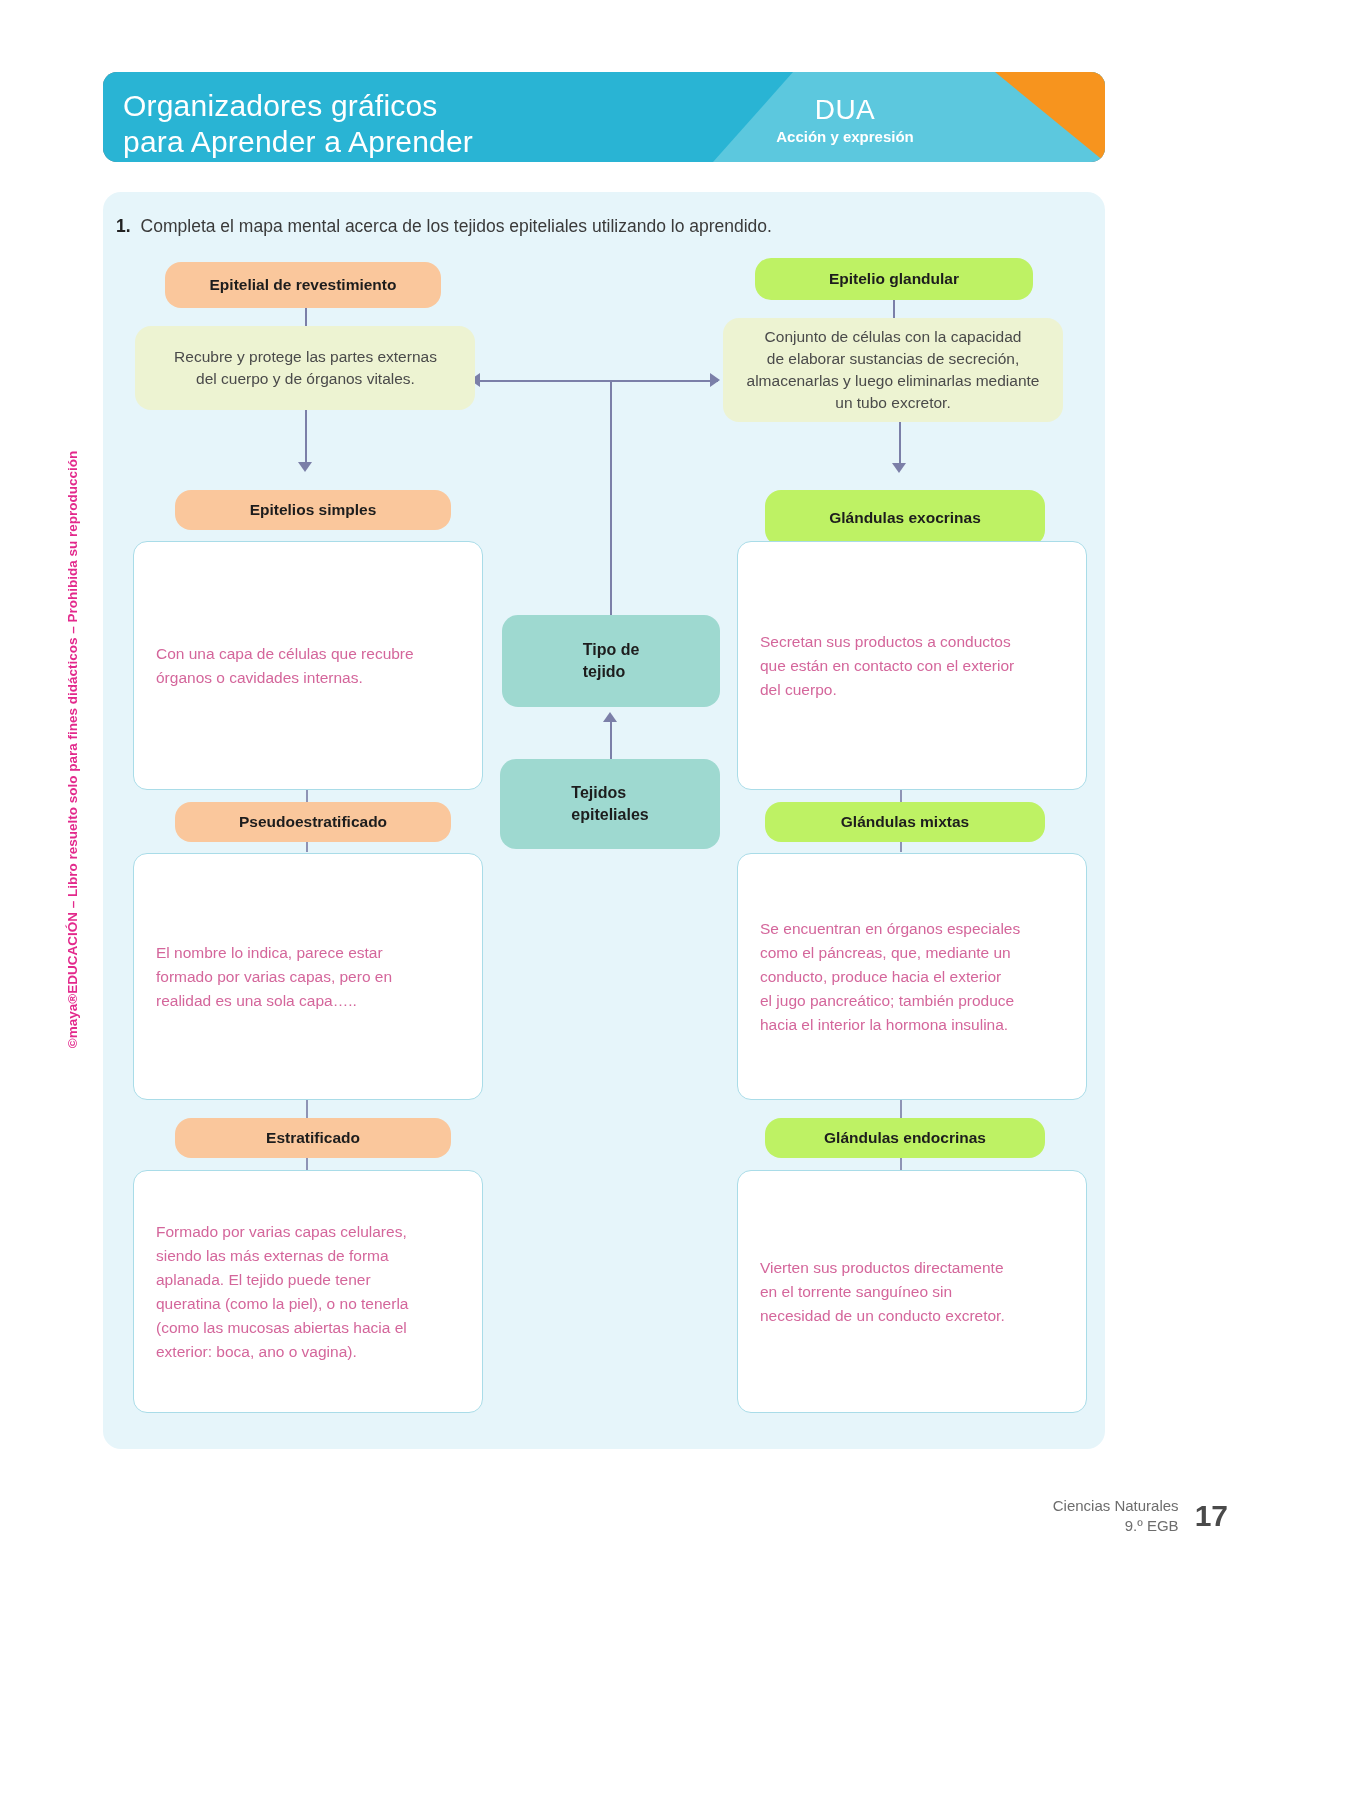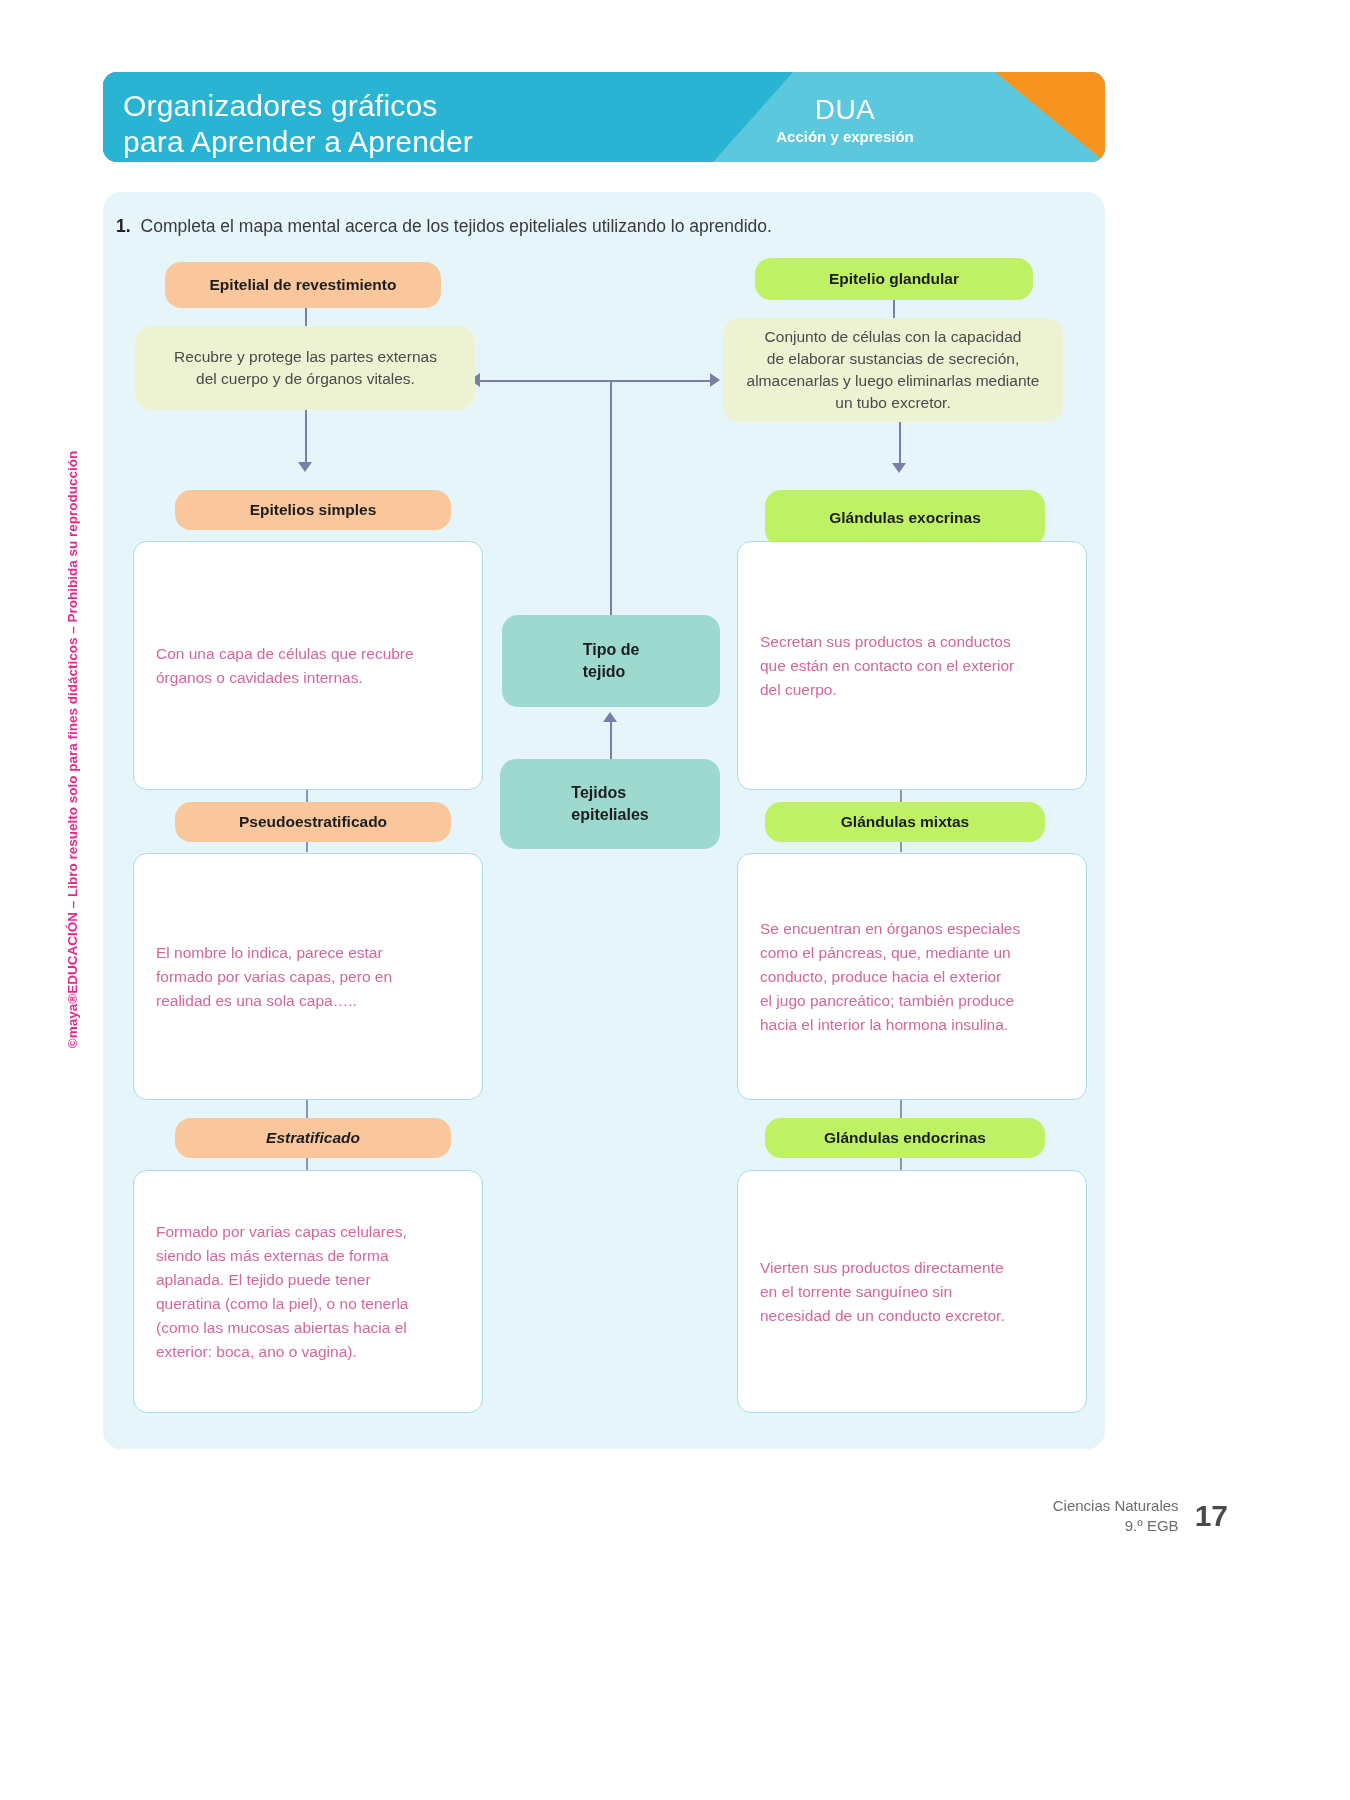--- a/index.html
+++ b/index.html
@@ -246,21 +246,21 @@
 </div>
 
 <div class="pill peach" style="left:175px; top:802px; width:276px; height:40px;">Pseudoestratificado</div>
 
 <div class="answerbox" style="left:133px; top:853px; width:350px; height:247px;">
   <div class="answertext">El nombre lo indica, parece estar
 formado por varias capas, pero en
 realidad es una sola capa…..</div>
 </div>
 
-<div class="pill peach" style="left:175px; top:1118px; width:276px; height:40px;font-style:italic;">Estratificado</div>
+<div class="pill peach" style="left:175px; top:1118px; width:276px; height:40px;">Estratificado</div>
 
 <div class="answerbox" style="left:133px; top:1170px; width:350px; height:243px;">
   <div class="answertext">Formado por varias capas celulares,
 siendo las más externas de forma
 aplanada. El tejido puede tener
 queratina (como la piel), o no tenerla
 (como las mucosas abiertas hacia el
 exterior: boca, ano o vagina).</div>
 </div>
 

